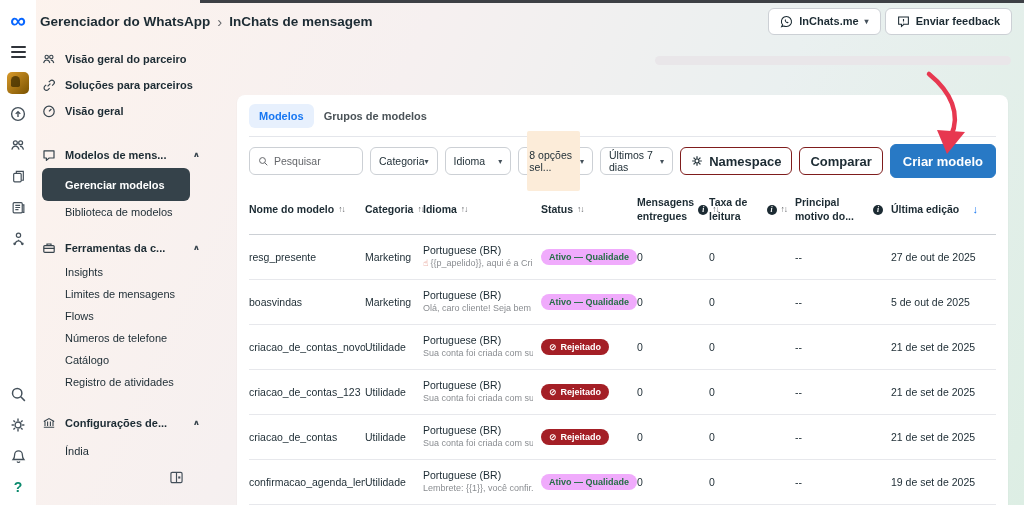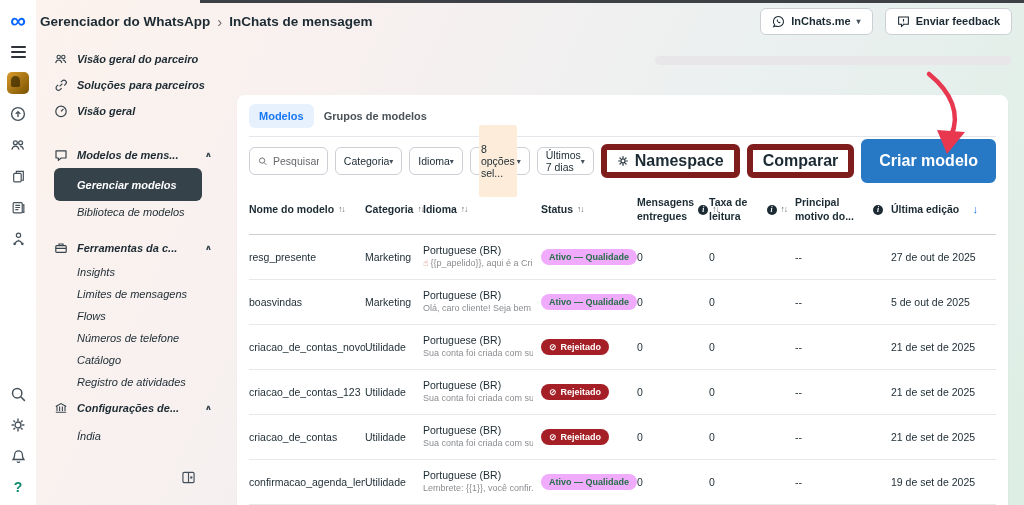--- a/index.html
+++ b/index.html
@@ -21,56 +21,56 @@
   .menu-bars i { display:block; width:15px; height:2px; background:#30343a; border-radius:1px; }
   .avatar { width:22px; height:22px; border-radius:5px; background:linear-gradient(135deg,#d89a2b,#7a5200); position:relative; overflow:hidden; }
   .avatar::after { content:""; position:absolute; left:4px; top:4px; width:9px; height:11px; border-radius:5px 5px 2px 2px; background:#3d2c00; opacity:.75; }
   .rail-spacer { flex:1; }
   .help-glyph { color:#0b8a6d; font-weight:bold; font-size:14px; }
 
   
   .topbar { position:absolute; left:24px; top:0; right:0; height:42px; display:flex; align-items:center; padding:0 12px 0 16px; z-index:3; }
   .crumb { display:flex; align-items:center; gap:7px; font-size:13.5px; font-weight:bold; }
   .crumb-sep { color:#65676b; font-weight:normal; font-size:15px; }
-  .topbar-right { margin-left:auto; display:flex; gap:12px; }
+  .topbar-right { margin-left:auto; display:flex; gap:4px; }
   .tb-btn { display:flex; align-items:center; gap:6px; background:#fff; border:1px solid #ccd0d5; border-radius:6px;
             height:27px; padding:0 11px; font-size:11px; font-weight:bold; color:#1c2b33; cursor:pointer; }
   .tb-btn svg { color:#1c2b33; }
   .caret { font-size:8px; color:#44505a; }
 
   
-  .sidebar { position:absolute; left:36px; top:42px; width:192px; bottom:0; z-index:2; padding-top:4px;font-style:italic; }
+  .sidebar { position:absolute; left:24px; top:42px; width:192px; bottom:0; z-index:2; padding-top:4px; }
   .nav-item { display:flex; align-items:center; height:26px; padding:0 16px 0 18px; font-size:11px; font-weight:bold; cursor:pointer; }
   .nav-item svg { flex:0 0 14px; margin-right:9px; color:#37444d; }
   .nav-item .chev { margin-left:auto; font-size:9px; color:#37444d; transform:scaleY(.8); }
   .nav-sub { display:flex; align-items:center; height:22px; padding-left:41px; font-size:11px; color:#1c2b33; cursor:pointer; }
   .nav-sub.sel { background:#35424a; color:#fff; border-radius:6px; margin:0 26px 0 18px; padding-left:23px; height:33px; font-weight:bold; }
-  .gap18 { margin-top:18px; } .gap12 { margin-top:12px; } .gap15 { margin-top:2px; } .gap4 { margin-top:4px; }
+  .gap18 { margin-top:18px; } .gap12 { margin-top:12px; } .gap15 { margin-top:17px; } .gap4 { margin-top:4px; }
   .collapse-btn { position:absolute; right:32px; bottom:16px; color:#44505a; cursor:pointer; }
 
   
   .skeleton { position:absolute; left:655px; top:56px; width:356px; height:9px; border-radius:5px; background:#e9e6e9; z-index:1; }
 
   
   .card { position:absolute; left:237px; top:95px; width:771px; height:412px; background:#fff; border-radius:8px 8px 0 0;
           box-shadow:0 1px 2px rgba(0,0,0,.06); z-index:2; padding:0 12px; }
   .tabs { display:flex; align-items:center; height:42px; border-bottom:1px solid #e4e6eb; }
   .tab { font-size:11px; font-weight:bold; padding:6px 10px; border-radius:6px; color:#4b5358; cursor:pointer; }
   .tab.active { background:#e7f0fd; color:#1877f2; }
 
   .filters { display:flex; align-items:center; gap:7px; height:48px; }
   .search-box { display:flex; align-items:center; gap:6px; width:140px; height:28px; border:1px solid #ccd0d5; border-radius:6px; padding:0 8px; background:#fff; }
   .search-box input { border:none; outline:none; width:100%; font-size:10.5px; color:#1c2b33; font-family:inherit; background:transparent; }
   .search-box input::placeholder { color:#65676b; }
   .drop { display:flex; align-items:center; justify-content:space-between; height:28px; border:1px solid #ccd0d5; border-radius:6px;
           padding:0 8px; font-size:10.5px; color:#1c2b33; background:#fff; cursor:pointer; }
   .drop .hl { background:#fcecd9; padding:18px 2px; border-radius:2px; }
   .w74{width:76px;} .w78{width:80px;} .w88{width:90px;} .w86{width:88px;}
-  .btn { display:flex; align-items:center; gap:6px; height:34px; border:6px solid #7f1d1d; border-radius:6px; background:#fff;
-         padding:0 10px; font-size:16px; font-weight:bold; color:#1c2b33; cursor:pointer; white-space:nowrap; }
+  .btn { display:flex; align-items:center; gap:6px; height:28px; border:1px solid #7f1d1d; border-radius:6px; background:#fff;
+         padding:0 10px; font-size:13px; font-weight:bold; color:#1c2b33; cursor:pointer; white-space:nowrap; }
   .btn-primary { background:#2879c5; border-color:#2879c5; color:#fff; padding:16px 12px; }
 
   
   .thead, .trow { display:grid; grid-template-columns:116px 58px 118px 96px 72px 86px 96px 1fr; align-items:center; }
   .thead { min-height:50px; border-bottom:1px solid #ccd0d5; font-size:10.5px; font-weight:bold; color:#1c2b33; }
   .th { display:flex; align-items:center; gap:4px; padding-right:8px; line-height:1.25; }
   .sort { font-size:8.5px; color:#65676b; letter-spacing:-1px; white-space:nowrap; }
   .sort-desc { color:#1877f2; font-size:11px; margin-left:auto; margin-right:10px; }
   .info-i { flex:0 0 10px; width:10px; height:10px; border-radius:50%; background:#1c2b33; color:#fff; font-size:7.5px; font-weight:bold;
             display:inline-flex; align-items:center; justify-content:center; font-family:"Liberation Serif",serif; font-style:italic; }

